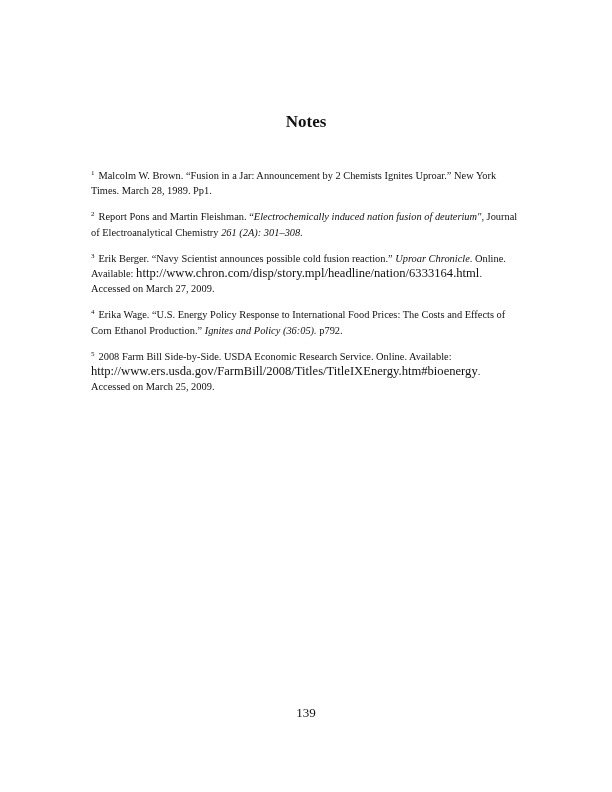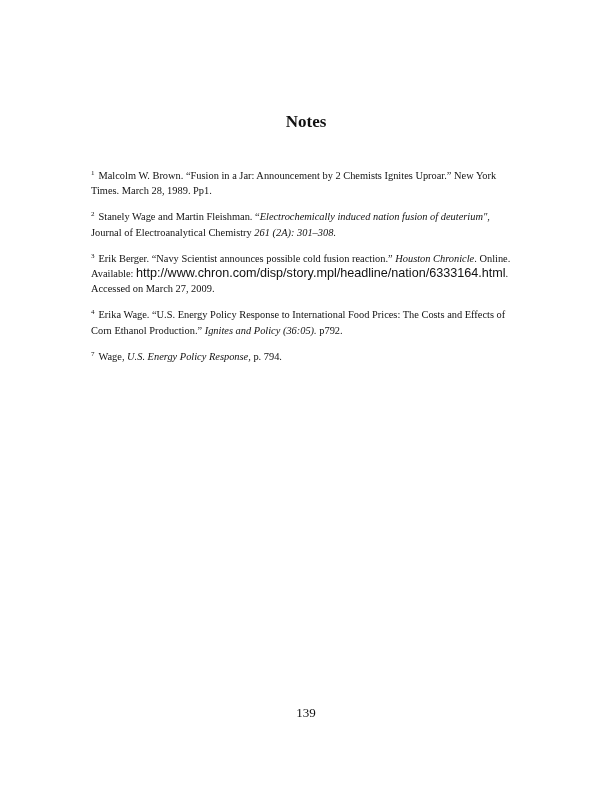--- a/index.html
+++ b/index.html
@@ -3,50 +3,50 @@
 <meta charset="utf-8">
 <style>
   html, body { margin: 0; padding: 0; background: #ffffff; }
   body { width: 612px; height: 792px; position: relative; overflow: hidden;
          font-family: "Liberation Serif", "DejaVu Serif", serif; color: #111; }
   .title { position: absolute; top: 112px; left: 0; width: 612px; text-align: center;
            font-size: 17px; font-weight: bold; }
   .notes { position: absolute; left: 91px; top: 166px; width: 430px; }
   .note { font-size: 10.4px; line-height: 15.2px; margin-bottom: 9px; }
   .note sup { font-size: 7px; vertical-align: 4px; margin-right: 4px; }
-  .note .url { font-family: Liberation Sans, sans-serif; font-size: 12.6px; }
+  .note .url { font-family: Liberation Serif, serif; font-size: 12.6px; }
   .note i { font-style: italic; }
   .page-number { position: absolute; top: 705px; left: 0; width: 612px; text-align: center;
                  font-size: 13px; }
 </style>
 </head>
 <body>
 
 <div class="title">Notes</div>
 
 <div class="notes">
 
   <div class="note">
     <sup>1</sup><span>Malcolm W. Brown. “Fusion in a Jar: Announcement by 2 Chemists Ignites Uproar.” New York Times. March 28, 1989. Pp1.</span>
   </div>
 
   <div class="note">
-    <sup>2</sup><span>Stanely Wage and Martin Fleishman. “</span><i>Electrochemically induced nation fusion of deuterium"</i><span>, Journal of Electroanalytical Chemistry </span><i>261 (2A): 301–308.</i>
+    <sup>2</sup><span>Report Pons and Martin Fleishman. “</span><i>Electrochemically induced nation fusion of deuterium"</i><span>, Journal of Electroanalytical Chemistry </span><i>261 (2A): 301–308.</i>
   </div>
 
   <div class="note">
-    <sup>3</sup><span>Erik Berger. “Navy Scientist announces possible cold fusion reaction.” </span><i>Houston Chronicle</i><span>. Online. Available: </span><span class="url">http://www.chron.com/disp/story.mpl/headline/nation/6333164.html</span><span>.  Accessed on March 27, 2009.</span>
+    <sup>3</sup><span>Erik Berger. “Navy Scientist announces possible cold fusion reaction.” </span><i>Uproar Chronicle</i><span>. Online. Available: </span><span class="url">http://www.chron.com/disp/story.mpl/headline/nation/6333164.html</span><span>.  Accessed on March 27, 2009.</span>
   </div>
 
   <div class="note">
     <sup>4</sup><span>Erika Wage. “U.S. Energy Policy Response to International Food Prices: The Costs and Effects of Corn Ethanol Production.” </span><i>Ignites and Policy (36:05).</i><span> p792.</span>
   </div>
 
+  <div class="note">
+    <sup>5</sup><span>2008 Farm Bill Side-by-Side. USDA Economic Research Service. Online. Available: </span><span class="url">http://www.ers.usda.gov/FarmBill/2008/Titles/TitleIXEnergy.htm#bioenergy</span><span>. Accessed on March 25, 2009.</span>
+  </div>
 
 
-  <div class="note">
-    <sup>7</sup><span>Wage, </span><i>U.S. Energy Policy Response,</i><span> p. 794.</span>
-  </div>
 
 
 </div>
 
 <div class="page-number">139</div>
 
 </body></html>

